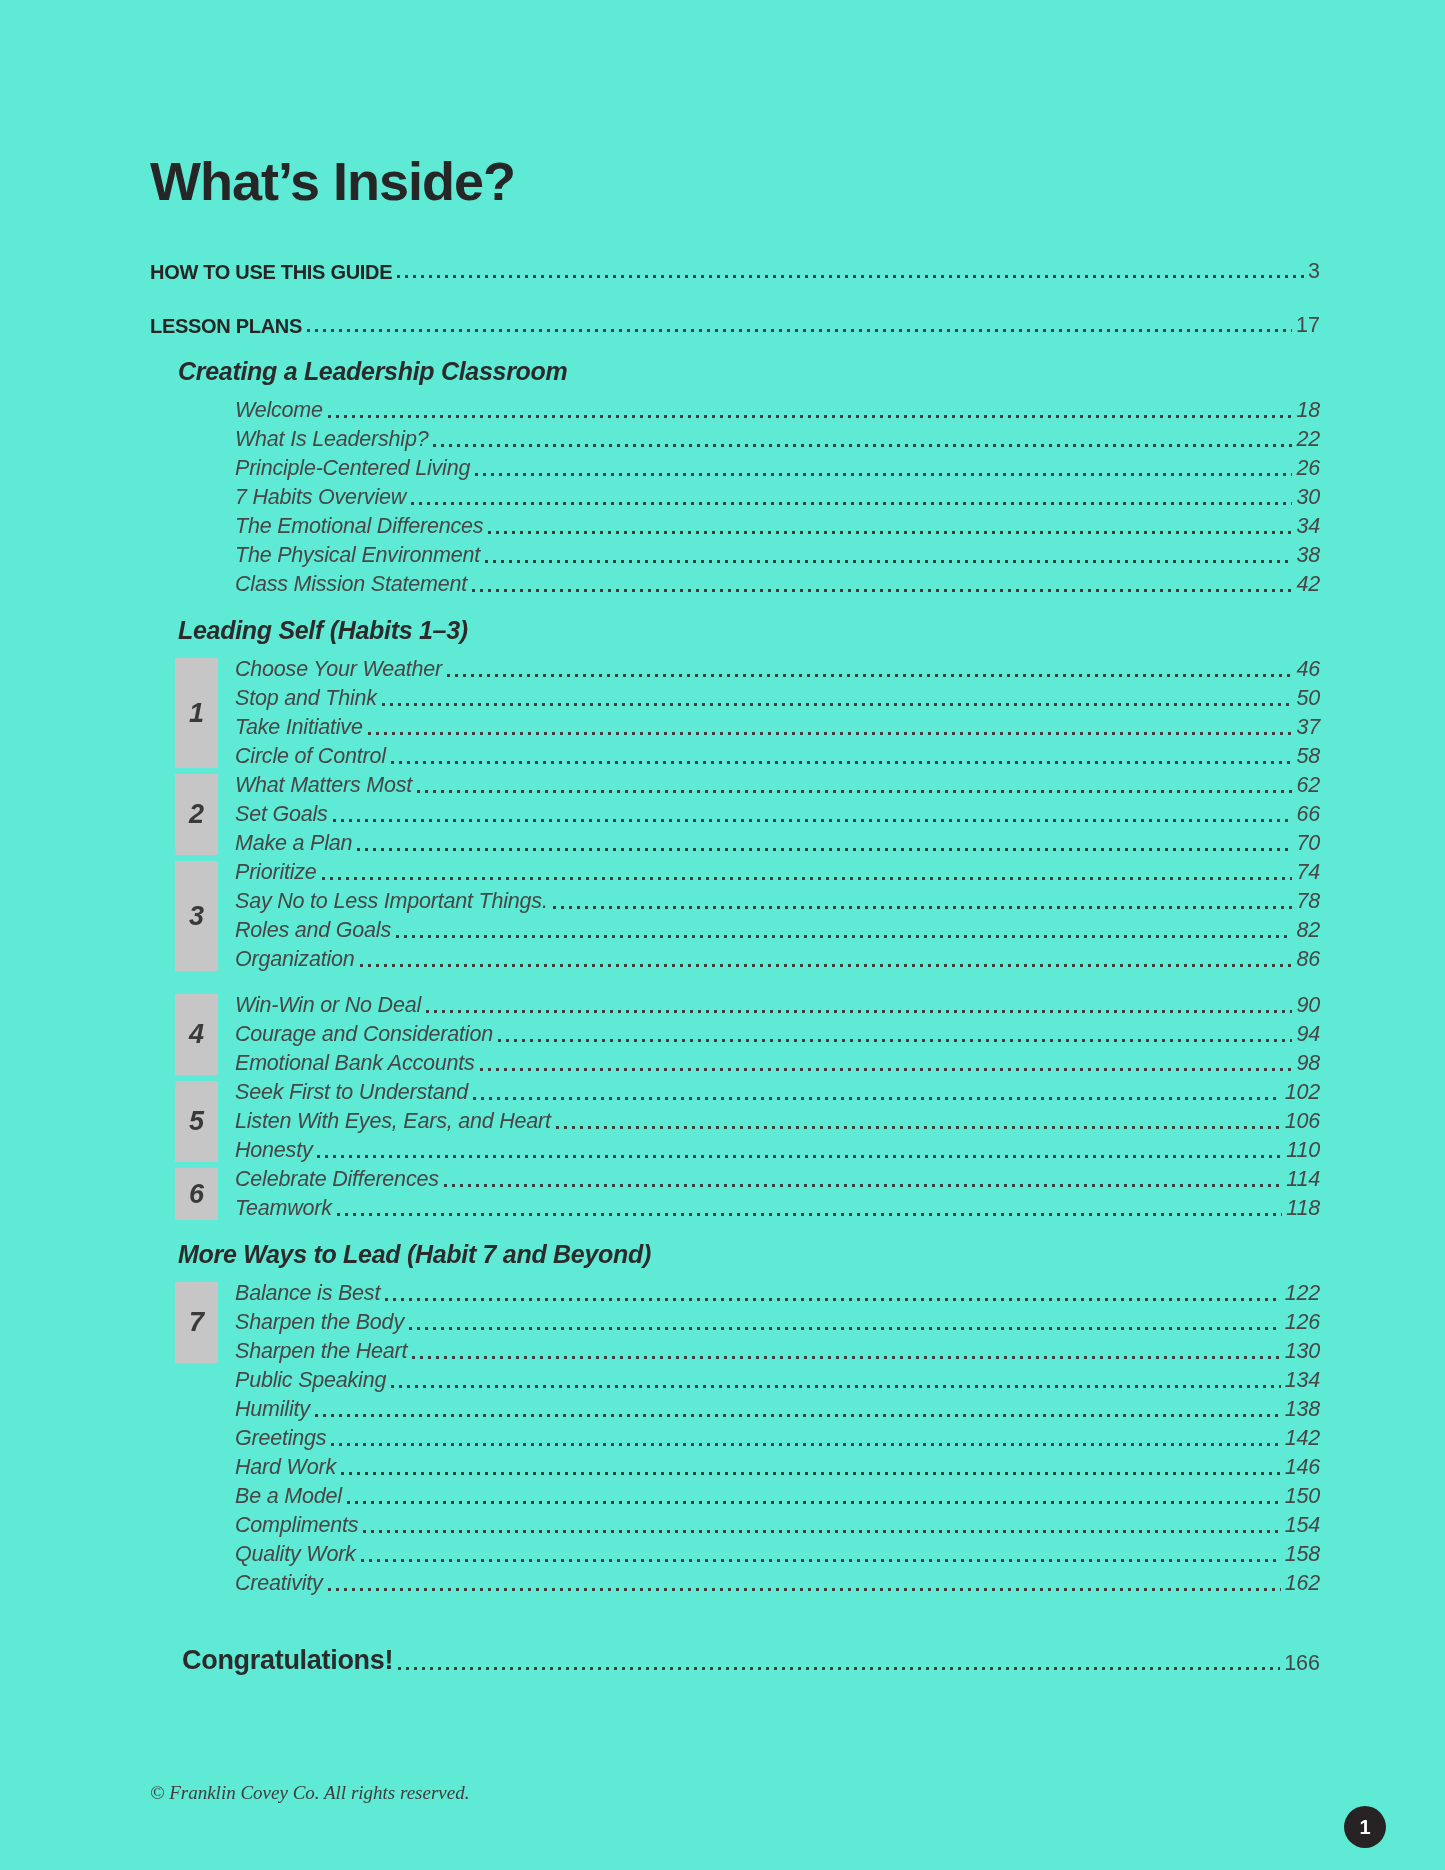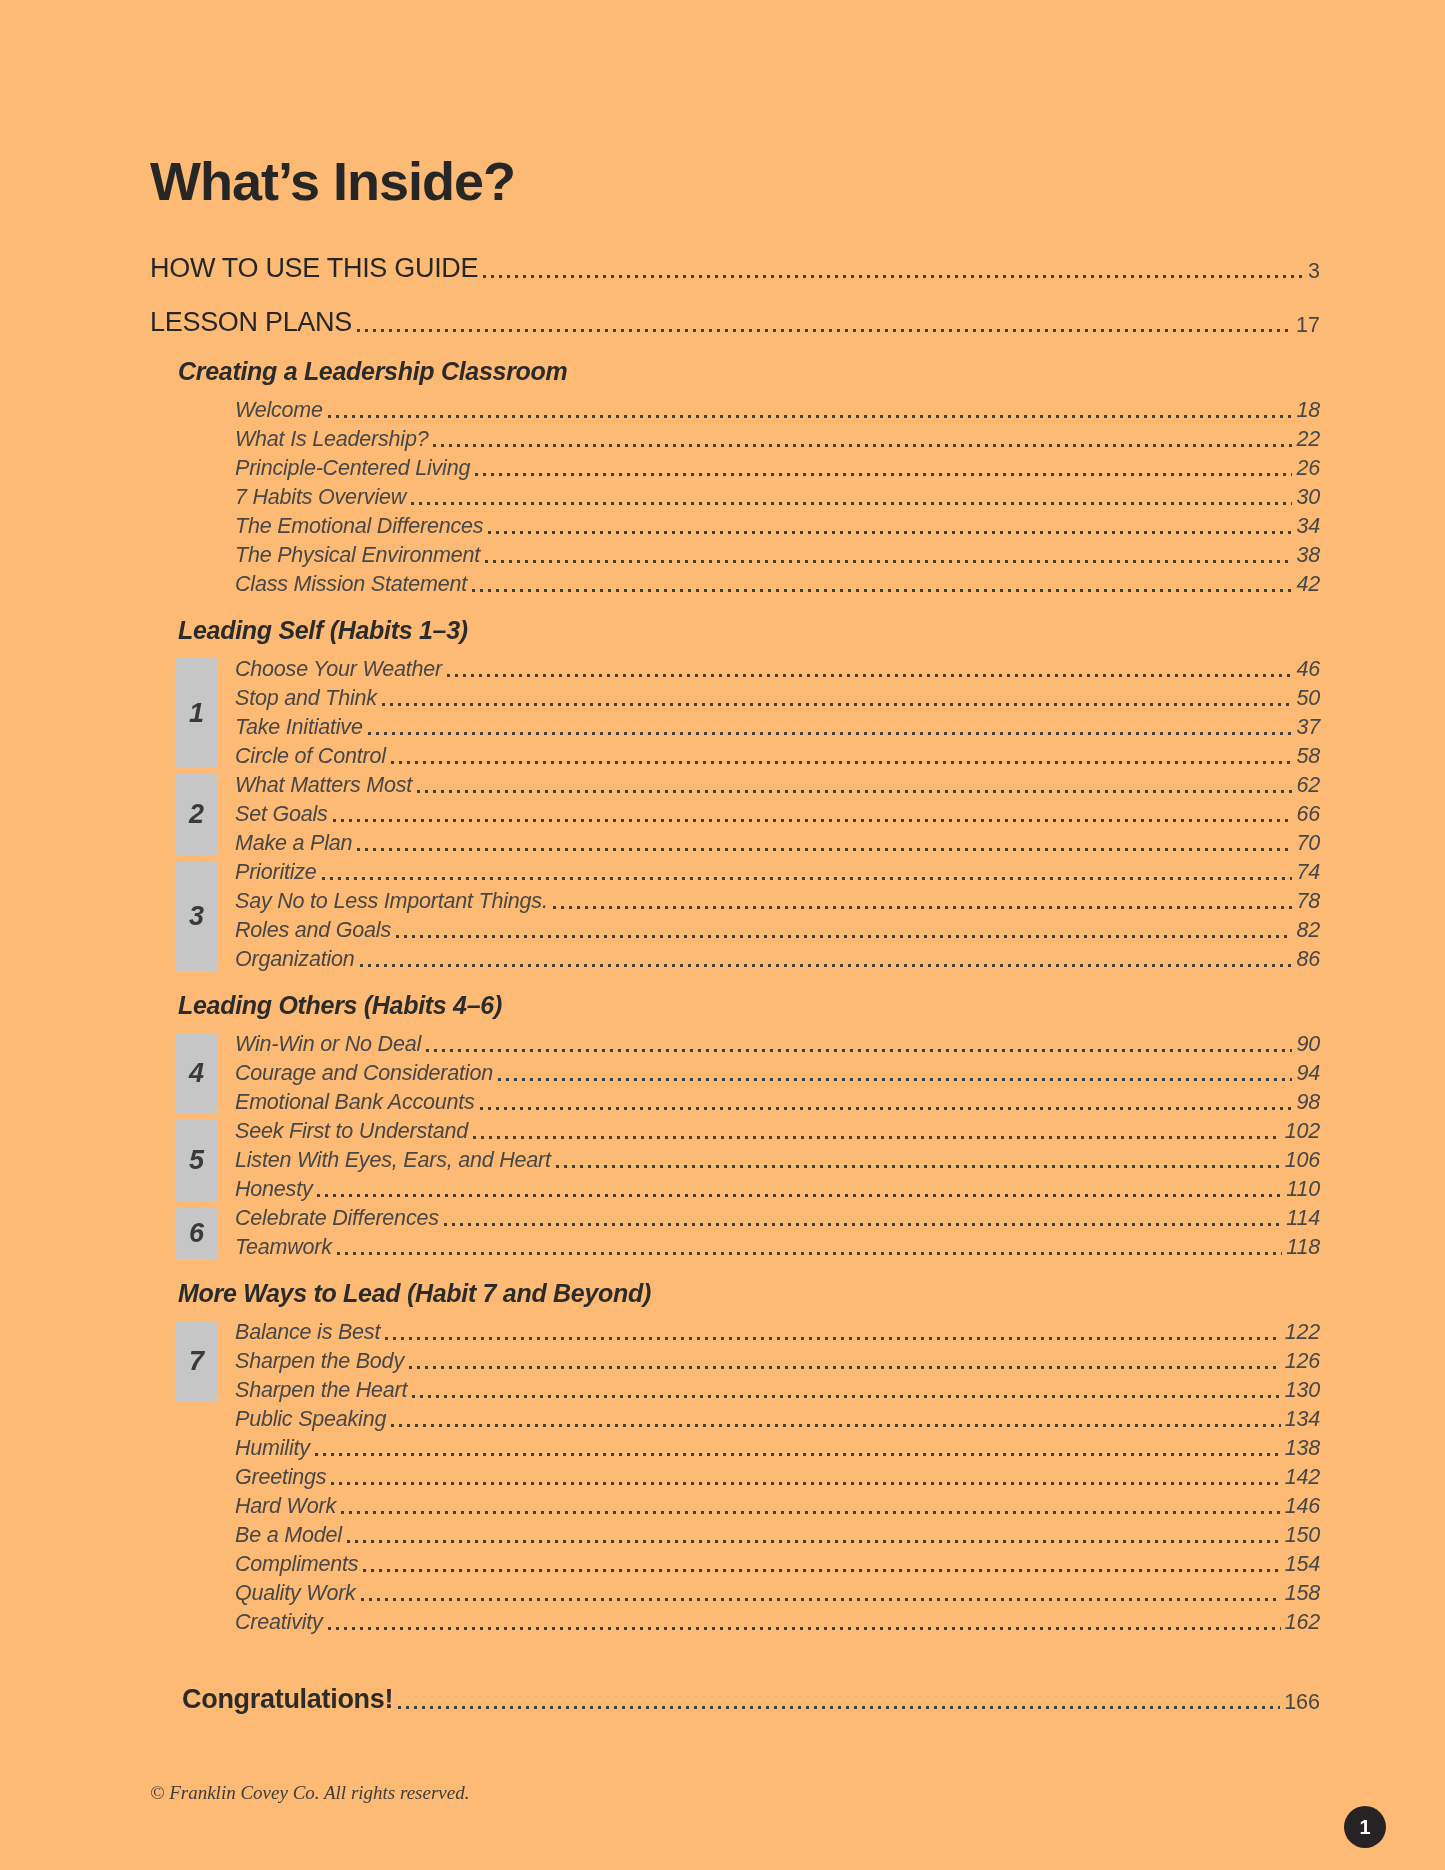--- a/index.html
+++ b/index.html
@@ -1,19 +1,19 @@
 <!DOCTYPE html>
 <html><head>
 <meta charset="utf-8">
 <style>
   html,body { margin:0; padding:0; background:#ffffff; }
   .page {
     position:relative;
     width:1445px; height:1870px;
-    background:#fdba74;
+    background:#5eead4;
     font-family:"Liberation Sans", sans-serif;
     color:#474747;
     overflow:hidden;
   }
   .content {
     position:absolute;
     left:150px; top:150px;
     width:1170px;
   }
   .doc-title {
@@ -23,22 +23,22 @@
     font-weight:bold;
     letter-spacing:-1px;
     color:#262626;
   }
   .row { display:flex; align-items:flex-end; }
   .top-row {
     height:40px;
     margin-top:14px;
   }
   .top-row .label {
-    font-size:27px;
-    font-weight:normal;
+    font-size:20px;
+    font-weight:bold;
     letter-spacing:-0.3px;
     color:#262626;
     white-space:nowrap;
     padding-bottom:2px;
   }
   .dots {
     flex:1;
     height:3px;
     margin:0 4px 7px 5px;
     background-image:repeating-linear-gradient(to right,#3f3f3f 0px,#3f3f3f 3px,transparent 3px,transparent 8px);
@@ -238,21 +238,20 @@
               </div>
               <div class="row item-row">
                 <span class="label">Organization</span>
                 <span class="dots"></span>
                 <span class="pagenum">86</span>
               </div>
             </div>
           </div>
         </div>
         <div class="section">
-          <h2 class="section-heading">Leading Others (Habits 4–6)</h2>
           <div class="group">
             <div class="habit-box">4</div>
             <div class="group-items">
               <div class="row item-row">
                 <span class="label">Win-Win or No Deal</span>
                 <span class="dots"></span>
                 <span class="pagenum">90</span>
               </div>
               <div class="row item-row">
                 <span class="label">Courage and Consideration</span>

